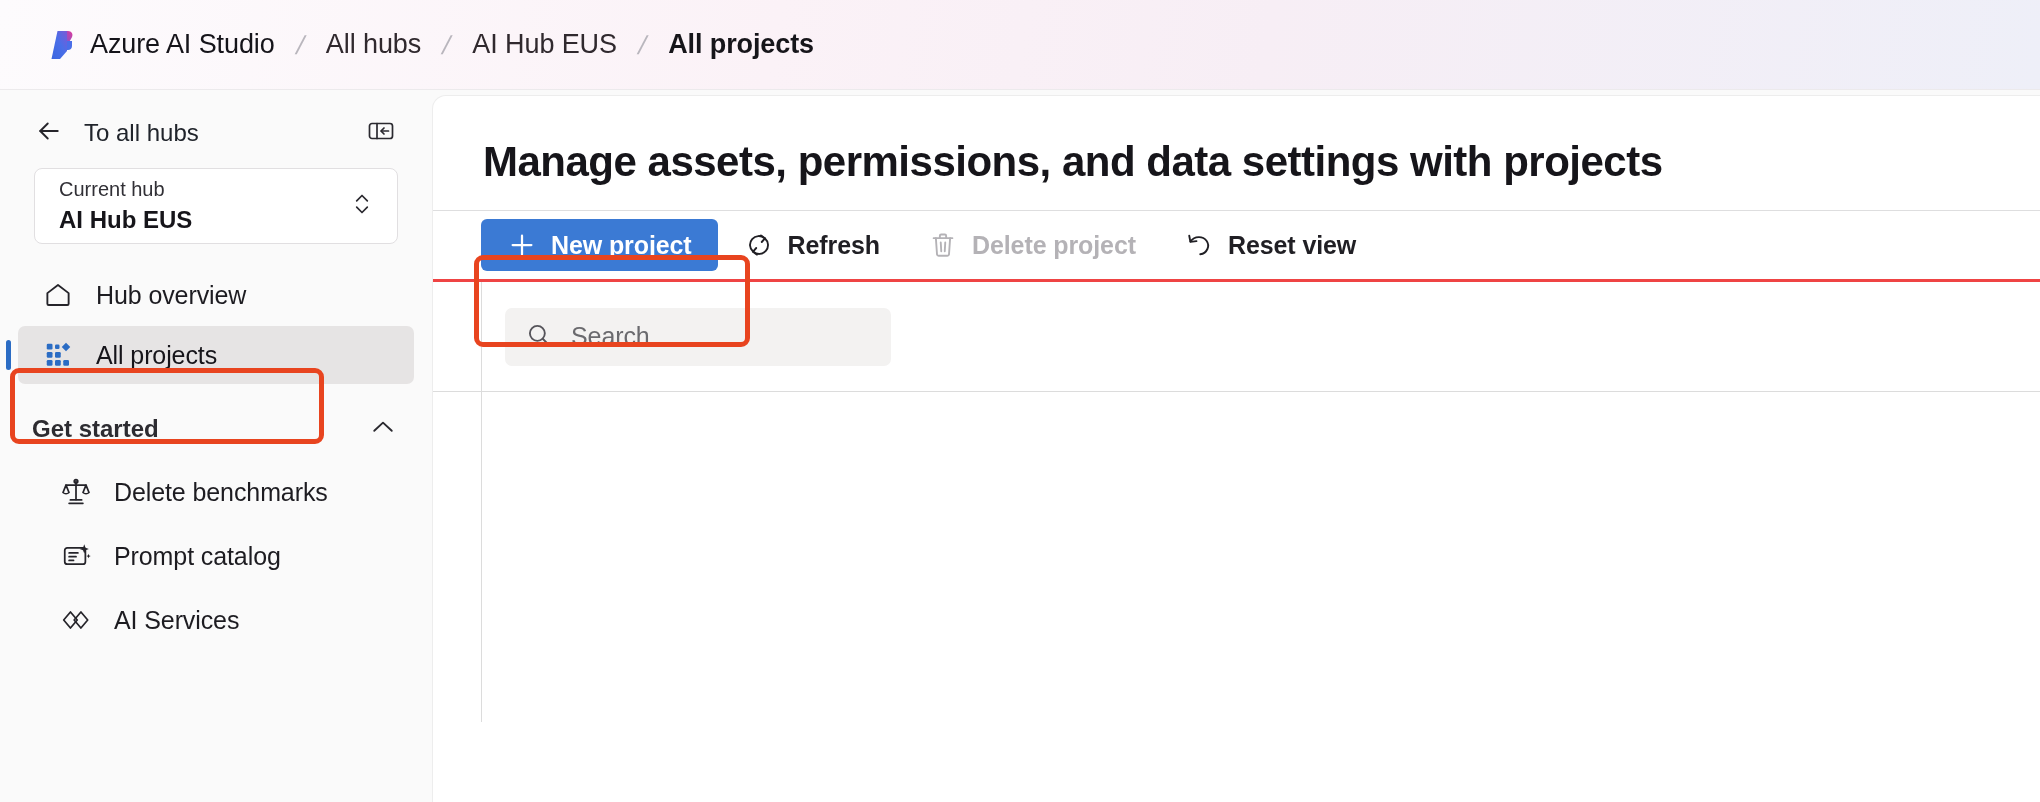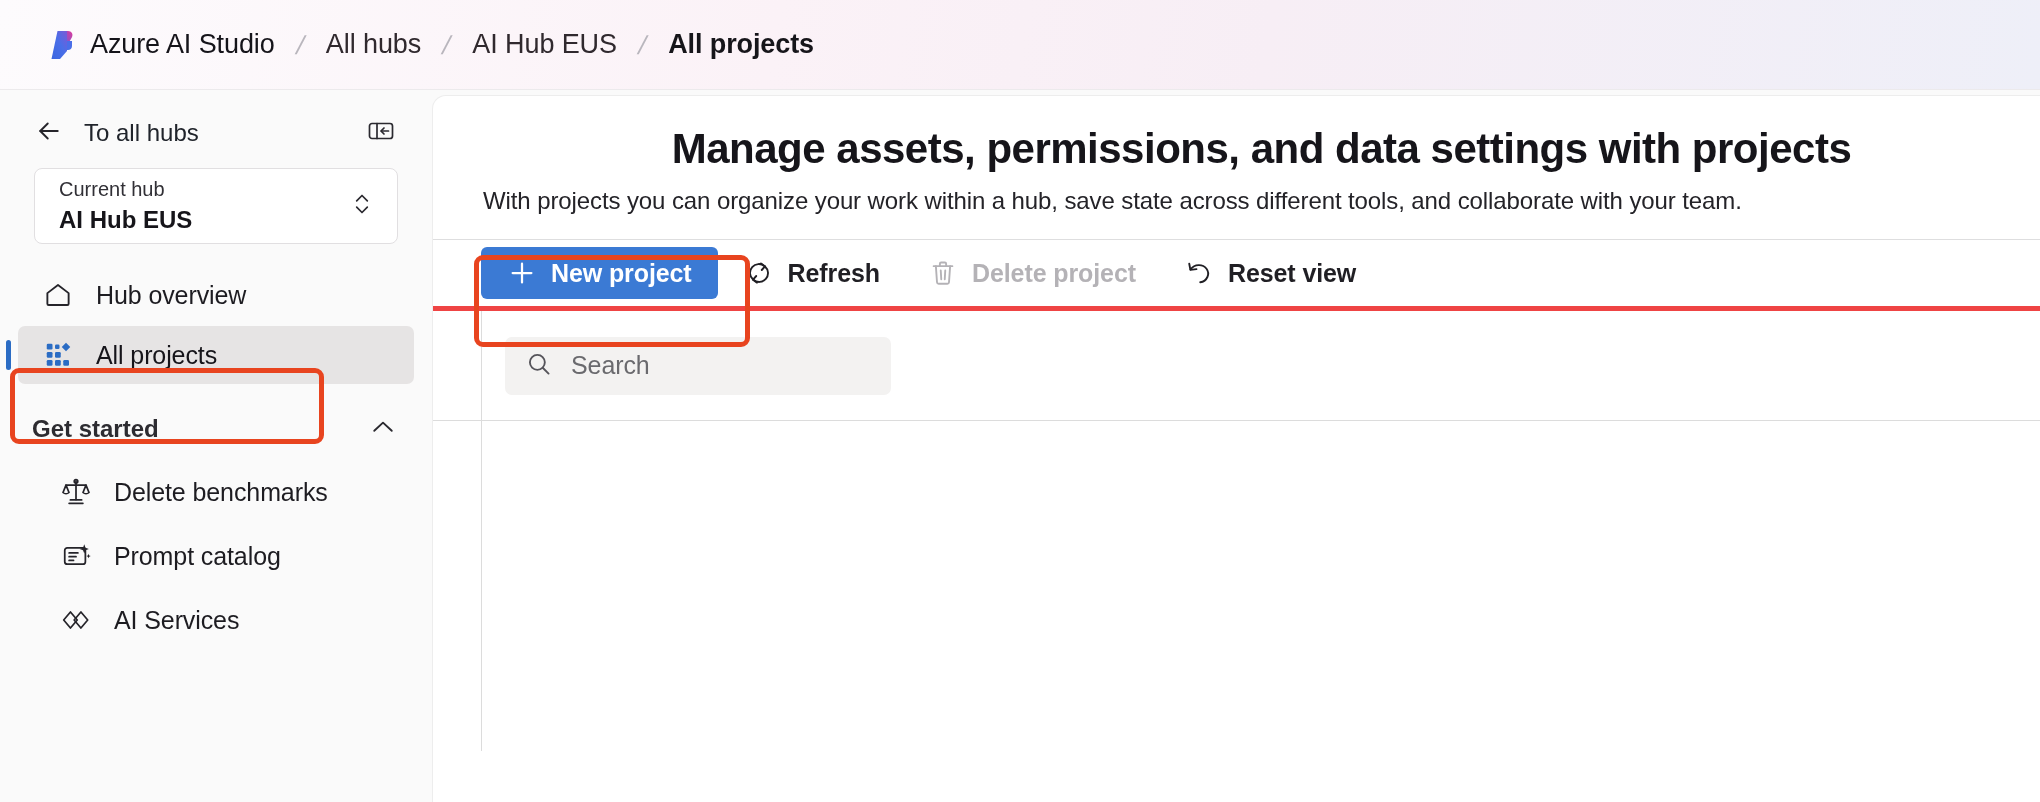--- a/index.html
+++ b/index.html
@@ -93,31 +93,31 @@
   .main-card {
     position:absolute; left:432px; top:95px;
     width: 1608px; height: 707px;
     background:#ffffff;
     border:1px solid #ededed;
     border-top-left-radius:14px;
     border-bottom-left-radius:0;
     border-right:none; border-bottom:none;
   }
   .page-title {
-    margin: 29px 0 0 50px;
-    font-size:42px; font-weight:700; color:#16151a; letter-spacing:-0.5px;text-align:center;
+    margin: 42px 0 0 50px;
+    font-size:42px; font-weight:700; color:#16151a; letter-spacing:-0.5px;
   }
   .page-sub {
     margin: 14px 0 0 50px;
     font-size:24px; color:#242328; letter-spacing:-0.1px;
   }
 
   .toolbar-wrap { position:relative; margin-top:24px; }
   .toolbar {
-    border-top:1px solid #dededf; border-bottom:5px solid #ef4444;
+    border-top:1px solid #dededf; border-bottom:3px solid #ef4444;
     height: 72px; display:flex; align-items:center; padding-left:48px; gap:4px;
   }
   .tb-btn {
     display:flex; align-items:center; gap:14px;
     height:52px; padding: 0 22px; border-radius:6px; cursor:pointer;
     background:transparent; border:none;
   }
   .tb-btn .tb-label { font-size:25px; font-weight:700; color:#201f24; letter-spacing:-0.1px; }
   .tb-btn.primary { background:#3b7ad4; padding: 0 26px; }
   .tb-btn.primary .tb-label { color:#ffffff; }
@@ -294,21 +294,20 @@
             <path d="M17 5.5 L22.5 12 L17 18.5 L11.5 12 Z"></path>
           </svg>
         </span>
         <span class="nav-label">AI Services</span>
       </div>
     </div>
   </div>
 
   <div class="main-card">
     <h1 class="page-title">Manage assets, permissions, and data settings with projects</h1>
-    <p class="page-sub">With projects you can organize your work within a hub, save state across different tools, and collaborate with your team.</p>
 
     <div class="toolbar-wrap">
       <div class="toolbar">
 
         <button class="tb-btn primary">
           <span class="tb-ico">
             <svg width="30" height="30" viewBox="0 0 24 24" fill="none" stroke="#ffffff" stroke-width="1.8" stroke-linecap="round">
               <path d="M12 4.5 L12 19.5"></path>
                 <path d="M4.5 12 L19.5 12"></path>
             </svg>

